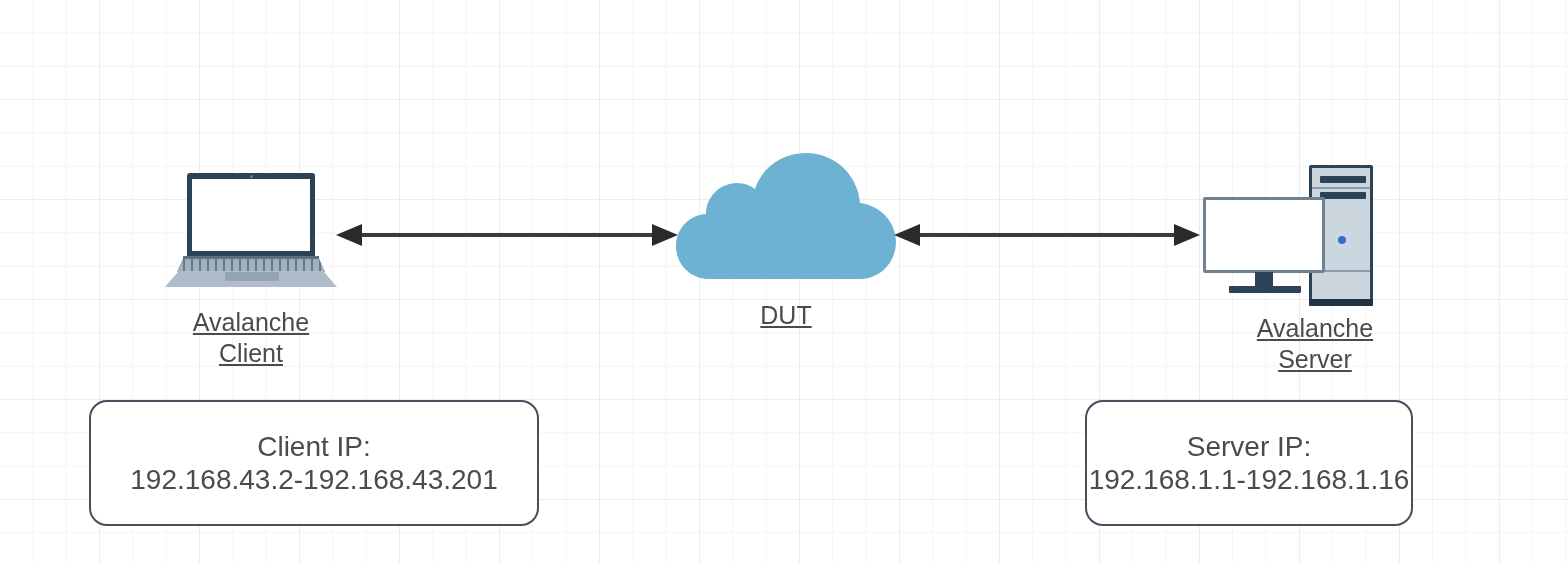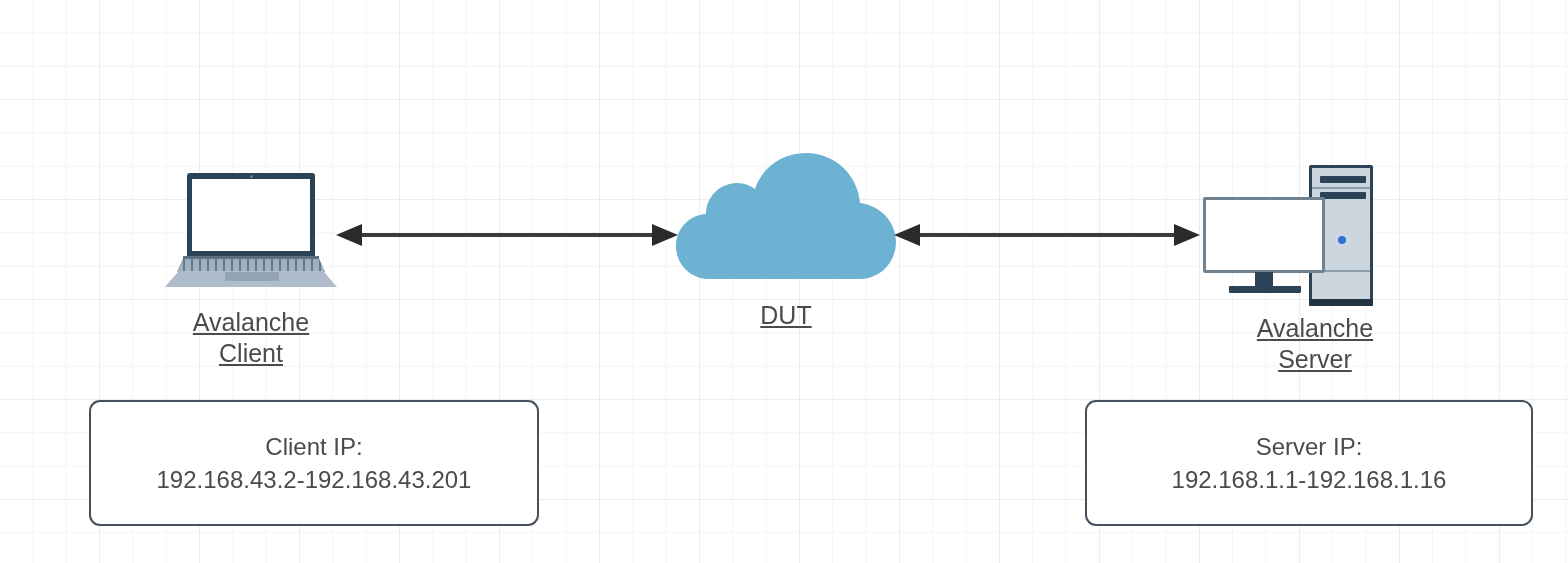--- a/index.html
+++ b/index.html
@@ -182,32 +182,32 @@
   #label-client { left: 151px; top: 307px; width: 200px; }
   #label-dut    { left: 706px; top: 300px; width: 160px; }
   #label-server { left: 1215px; top: 313px; width: 200px; }
 
   
   .ip-box {
     position: absolute;
     box-sizing: border-box;
     background: #ffffff;
     border: 2.5px solid #44505c;
-    border-radius: 11px;
+    border-radius: 18px;
     display: flex;
     align-items: center;
     justify-content: center;
     text-align: center;
     color: #4b4b4b;
-    font-size: 24px;
+    font-size: 28px;
     line-height: 33px;
     white-space: pre-line;
   }
   #ip-box-client { left: 89px; top: 400px; width: 450px; height: 126px; }
-  #ip-box-server { left: 1085px; top: 400px; width: 448px; height: 126px; }
+  #ip-box-server { left: 1085px; top: 400px; width: 328px; height: 126px; }
 </style>
 </head>
 <body>
 
 <div id="diagram-canvas">
 
   <div class="node" id="laptop-icon">
     <div class="lap-lid">
       <div class="lap-cam"></div>
       <div class="lap-screen"></div>

